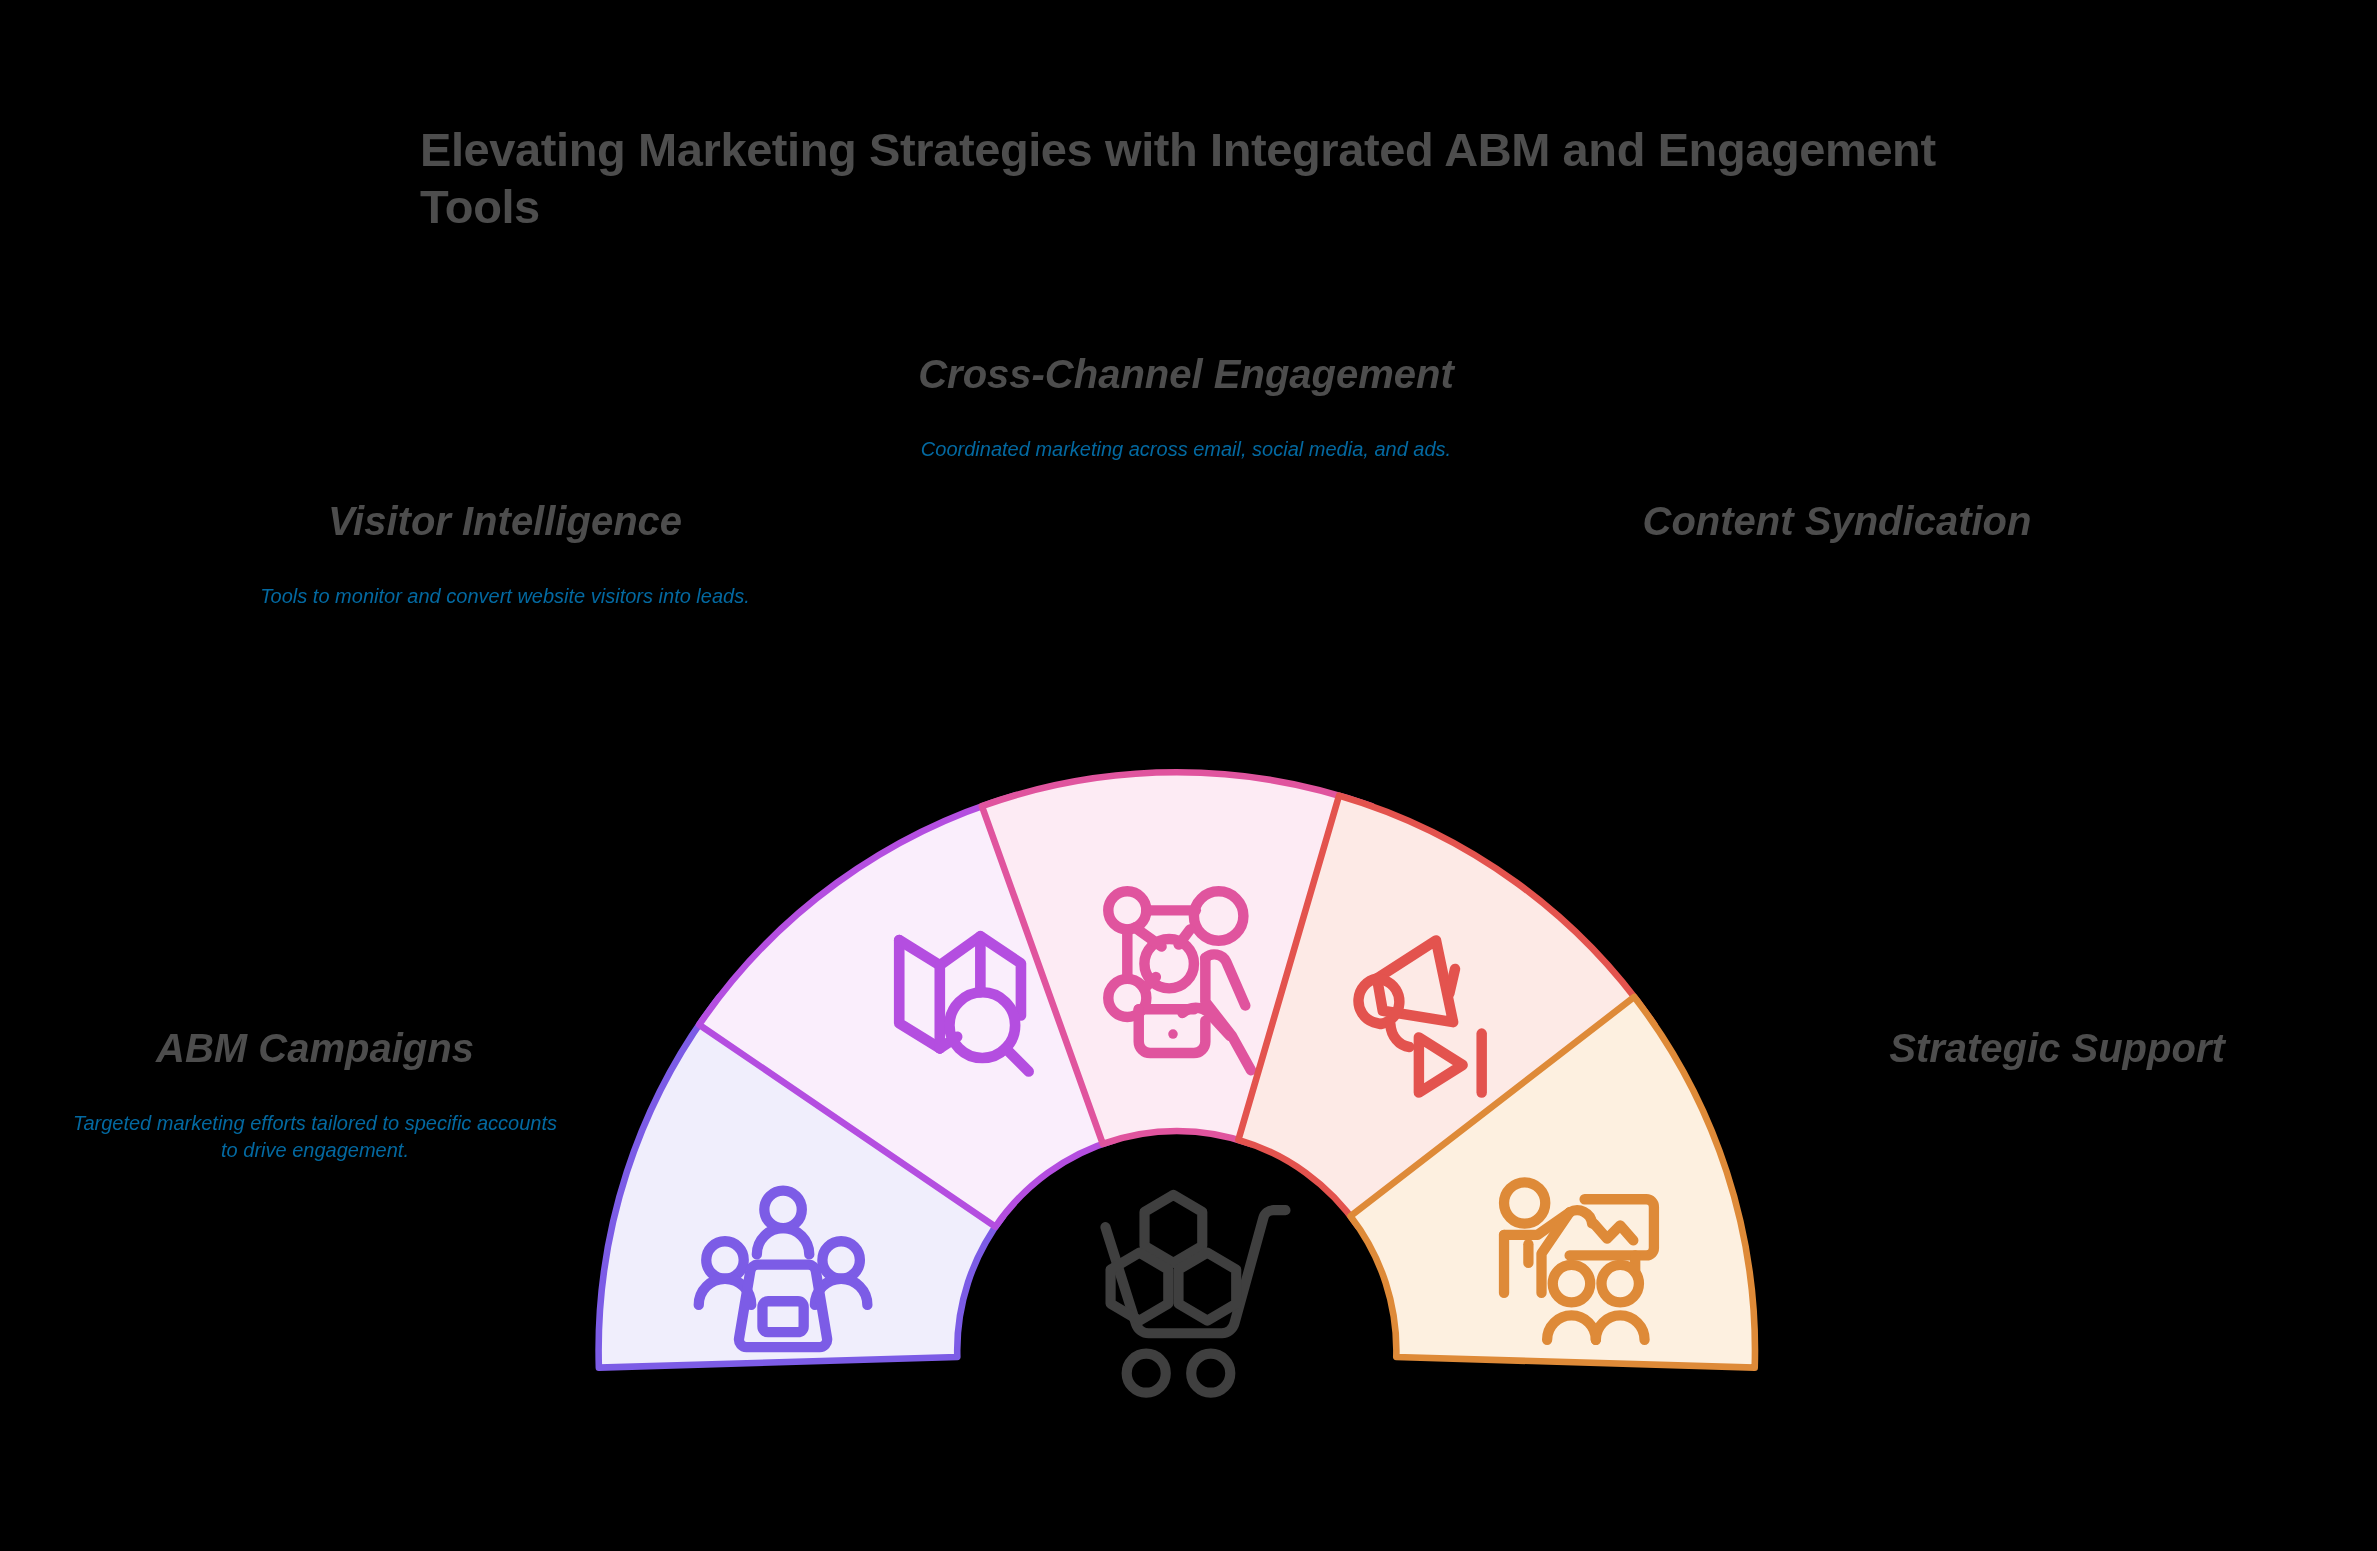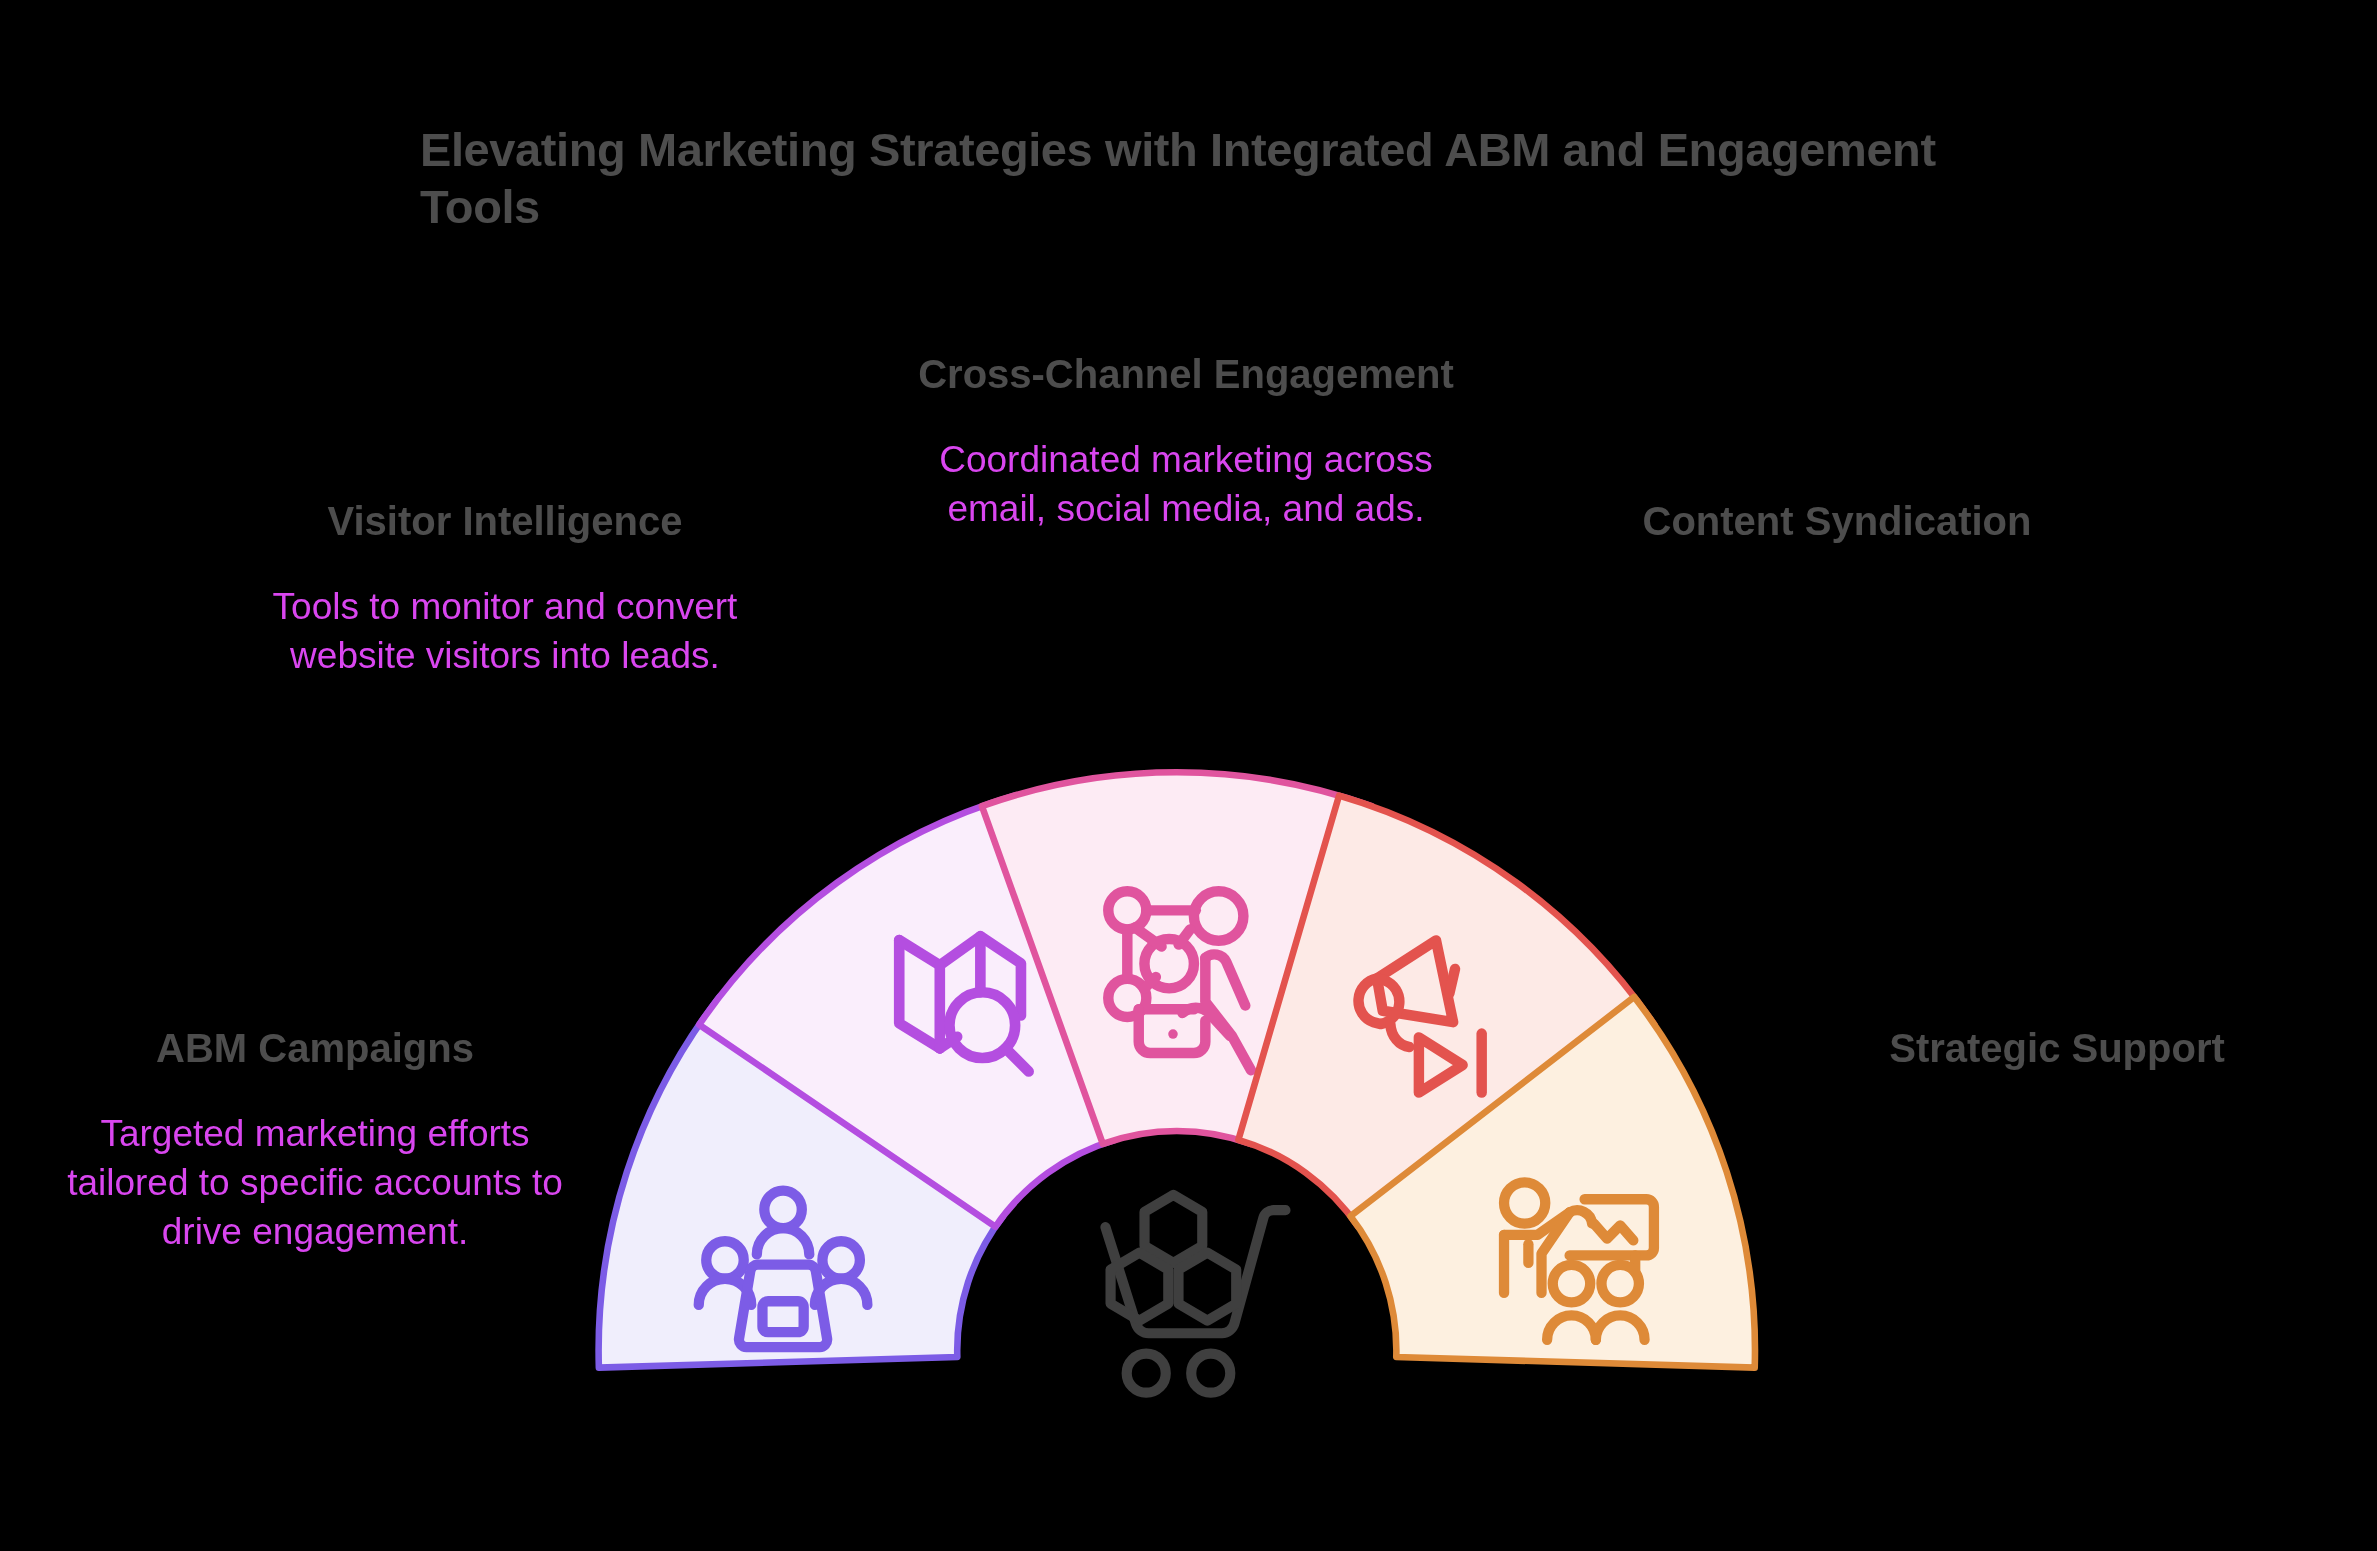--- a/index.html
+++ b/index.html
@@ -18,33 +18,33 @@
     left:50%; transform:translateX(-50%);
     top:121px;
     width:1537px;
     font-size:47px;
     font-weight:bold;
     line-height:1.22;
     color:#4d4d4d;
     letter-spacing:-0.4px;
   }
 
-  .blk { position:absolute; }
+  .blk { position:absolute;font-style:italic; }
   .blk .hd {
     font-size:40px;
     font-weight:bold;
     line-height:1.18;
     color:#4d4d4d;
     margin-bottom:38px;
   }
   .blk .bd {
-    font-size:37px;
+    font-size:20px;
     font-weight:normal;
     line-height:1.32;
-    color:#d946ef;
+    color:#0369a1;
   }
 
   
   #blk-abm          { left:66px;   top:1025px; width:498px; text-align:center; }
   #blk-visitor      { left:249px;  top:498px;  width:512px; text-align:center; }
   #blk-crosschannel { left:908px; top:351px;  width:556px; text-align:center; }
   #blk-content      { left:1581px; top:498px;  width:512px; text-align:center; }
   #blk-strategic    { left:1801px; top:1025px; width:512px; text-align:center; }
 
   #fan { position:absolute; left:0; top:0; width:2377px; height:1552px; }

